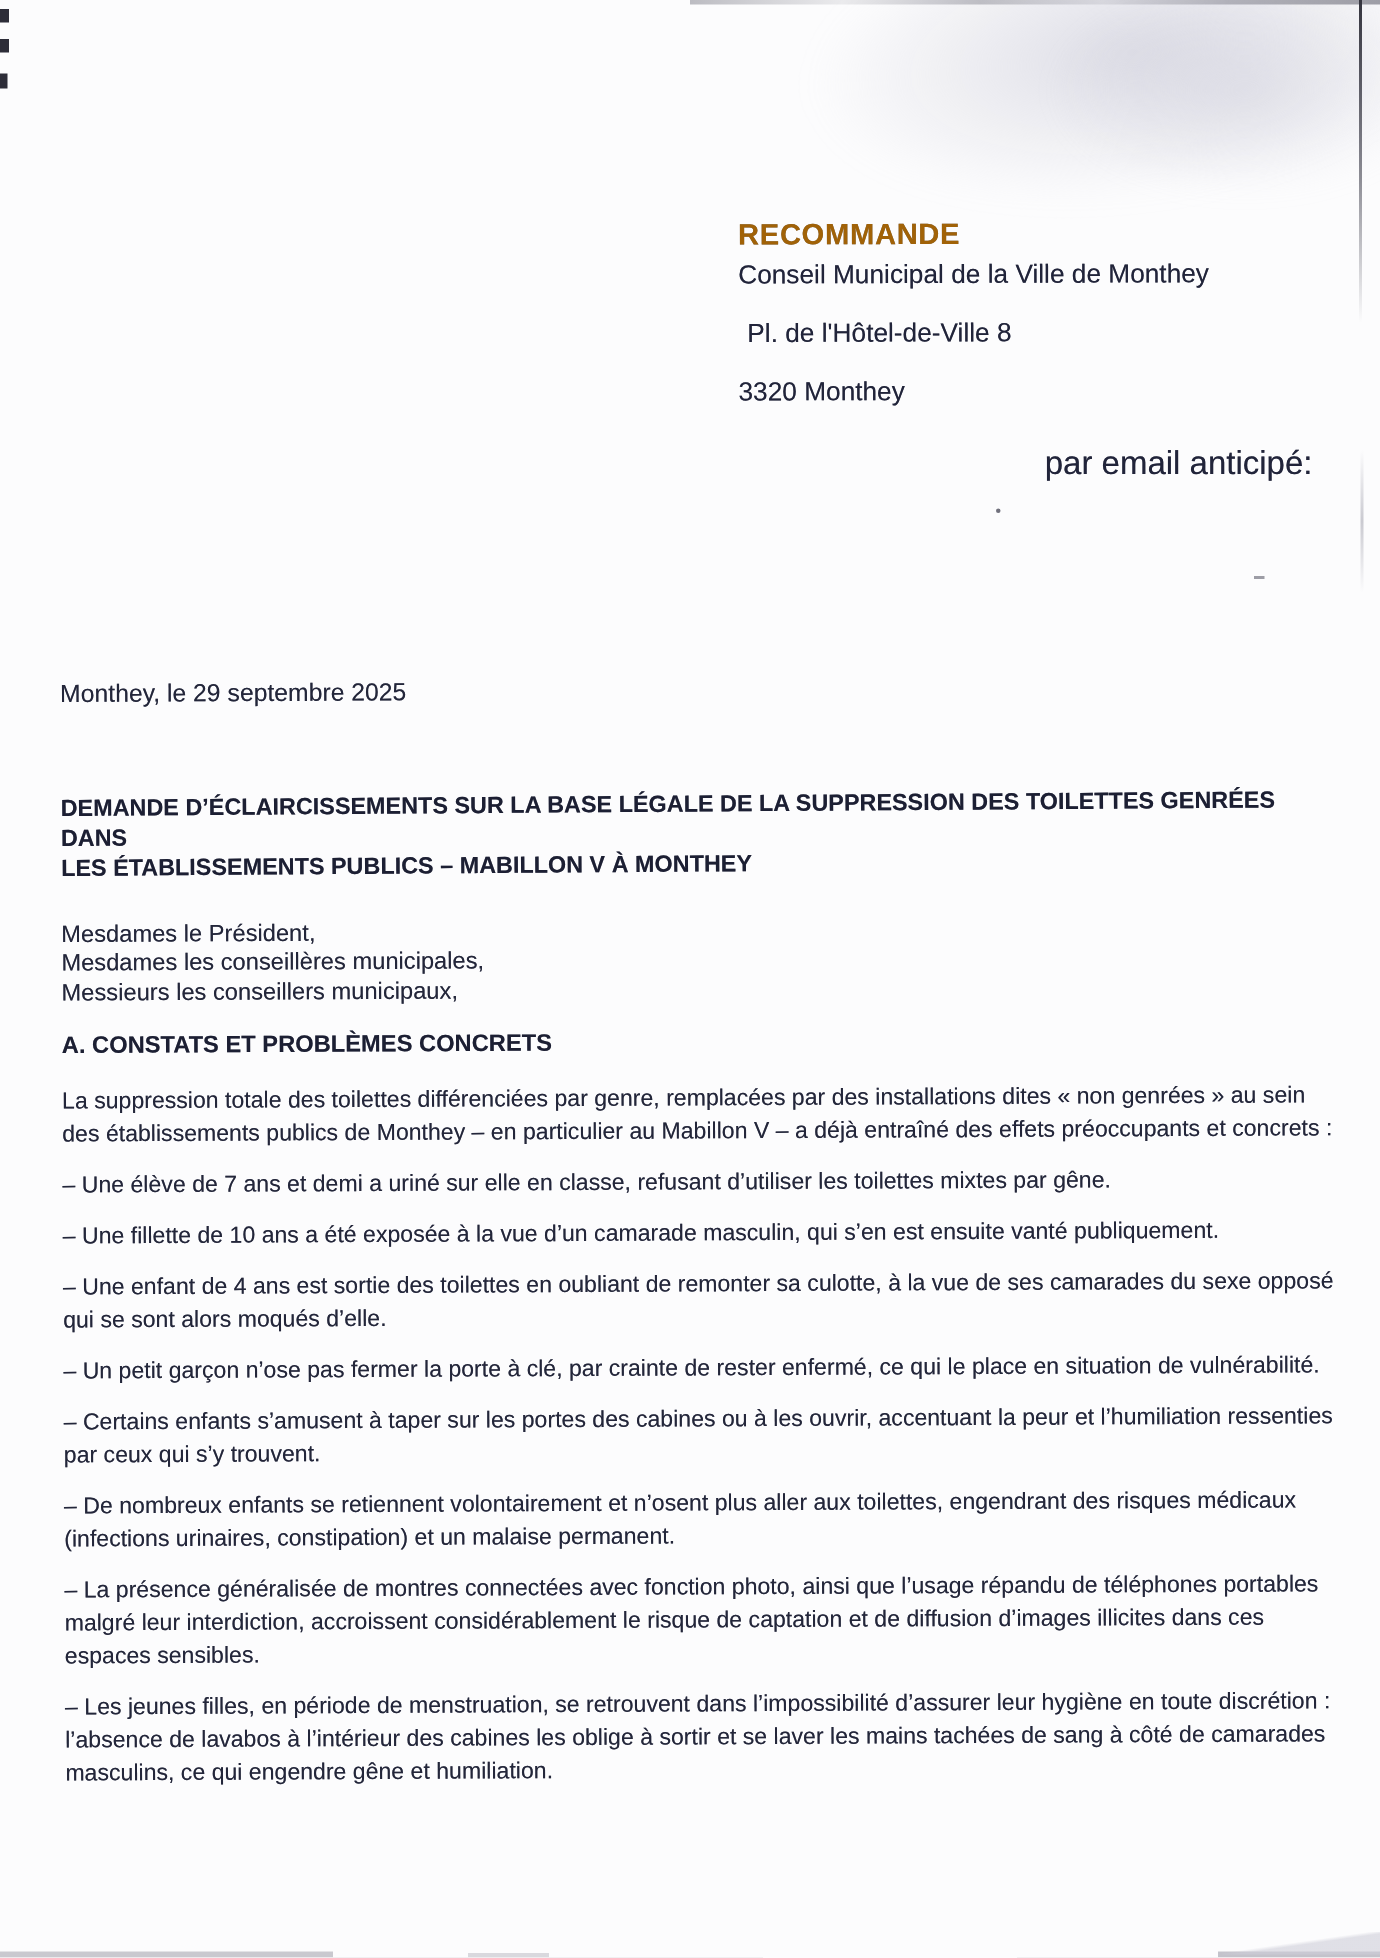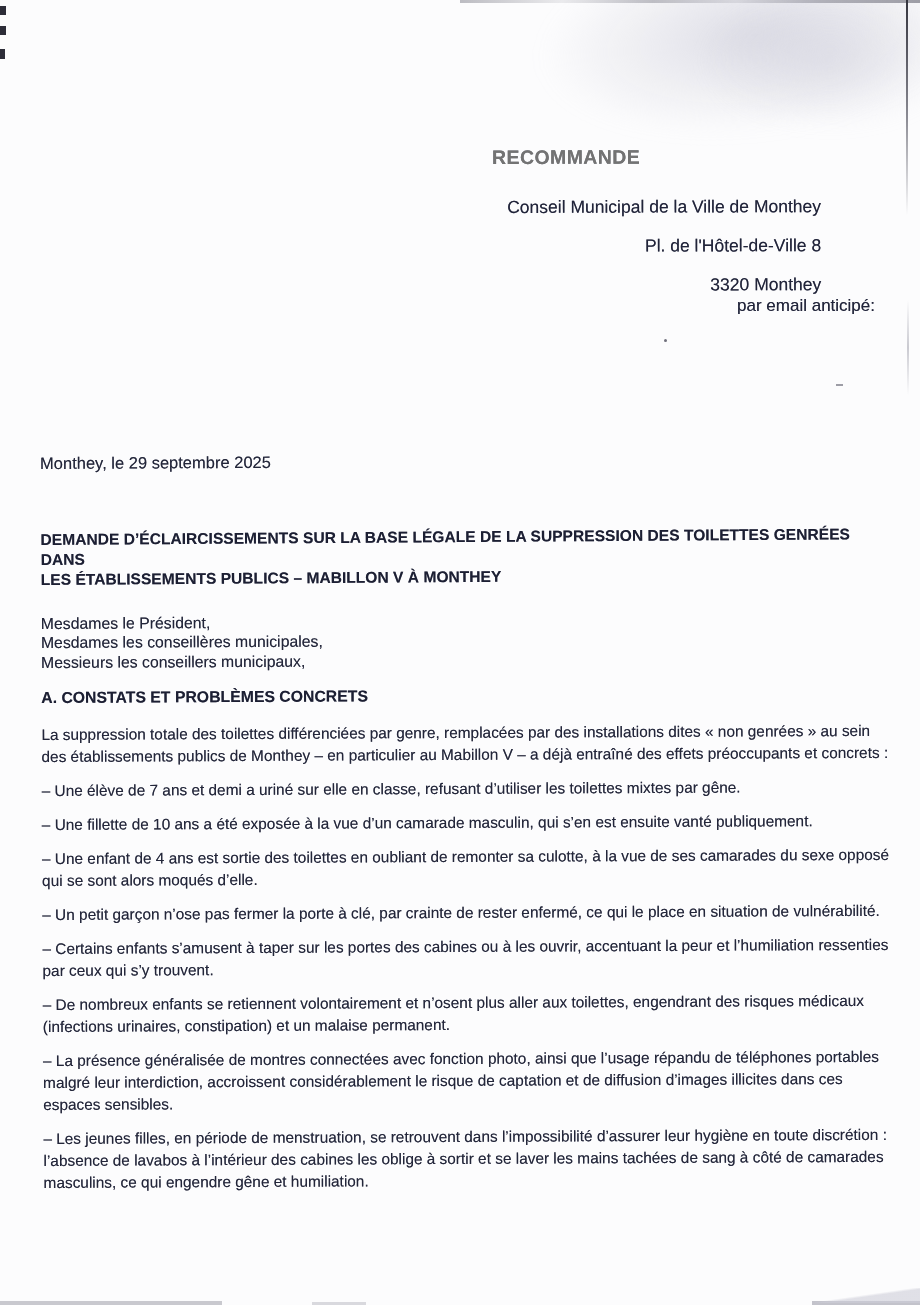--- a/index.html
+++ b/index.html
@@ -59,27 +59,27 @@
     background: linear-gradient(to right bottom, rgba(205,205,216,0) 46%, rgba(205,205,216,0.6) 54%);
   }
   
   .recipient-block {
     position: absolute; left: 492px; top: 146px;
     transform: rotate(-0.15deg); transform-origin: 0 0;
     text-shadow: 0 0 0.4px rgba(35,38,58,0.6);
   }
   .recommande {
     font-size: 19.5px; font-weight: 600; letter-spacing: 0.4px;
-    color: #737373; margin: 0 0 28px 0;
+    color: #a16207; margin: 0 0 4px 0;
   }
-  .addr-line { font-size: 17.5px; margin: 0 0 18px 15px; color: #21243a; text-align: right; }
+  .addr-line { font-size: 17.5px; margin: 0 0 18px 0; color: #21243a; }
   .addr-indent { padding-left: 6px; }
   .delivery {
     position: absolute; top: 296px; right: 45px;
-    font-size: 17px; color: #21243a;
+    font-size: 22px; color: #21243a;
     text-shadow: 0 0 0.4px rgba(35,38,58,0.6);
   }
   .letter-body {
     position: absolute; left: 40px; top: 452px; width: 850px;
     font-size: 15.4px; line-height: 22px;
     transform: rotate(-0.28deg); transform-origin: 0 0;
     text-shadow: 0 0 0.4px rgba(35,38,58,0.55);
   }
   .letter-body p { margin: 0; }
   .dateline { font-size: 16.5px; margin-bottom: 56px !important; }

